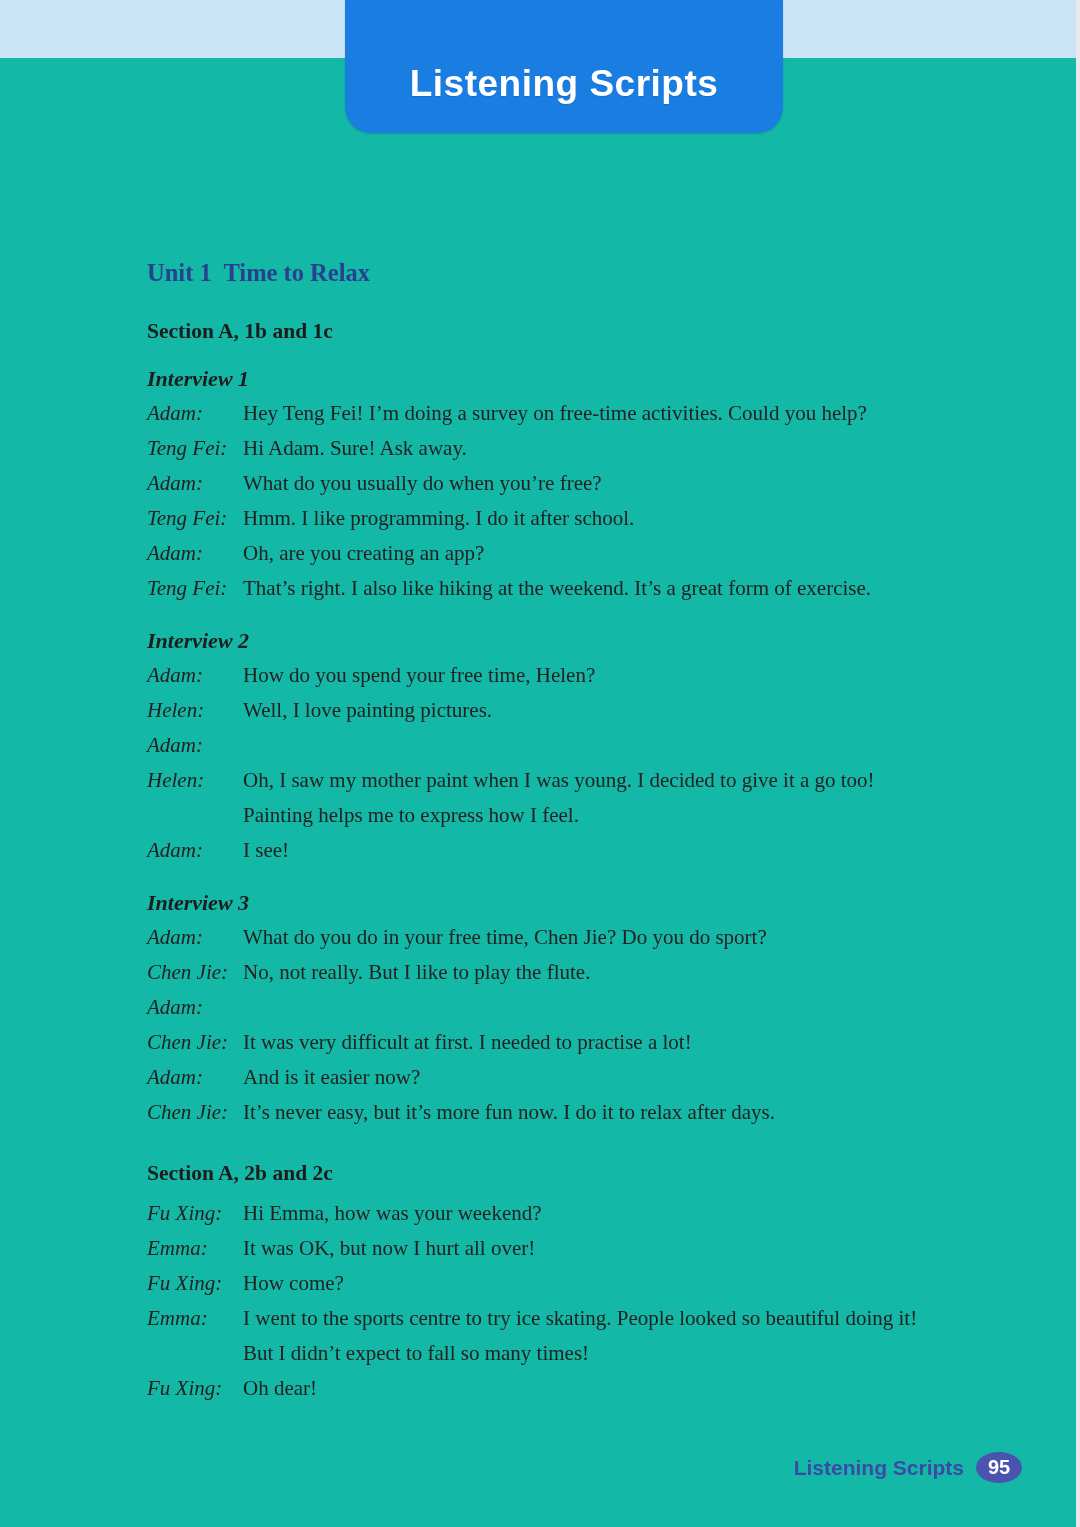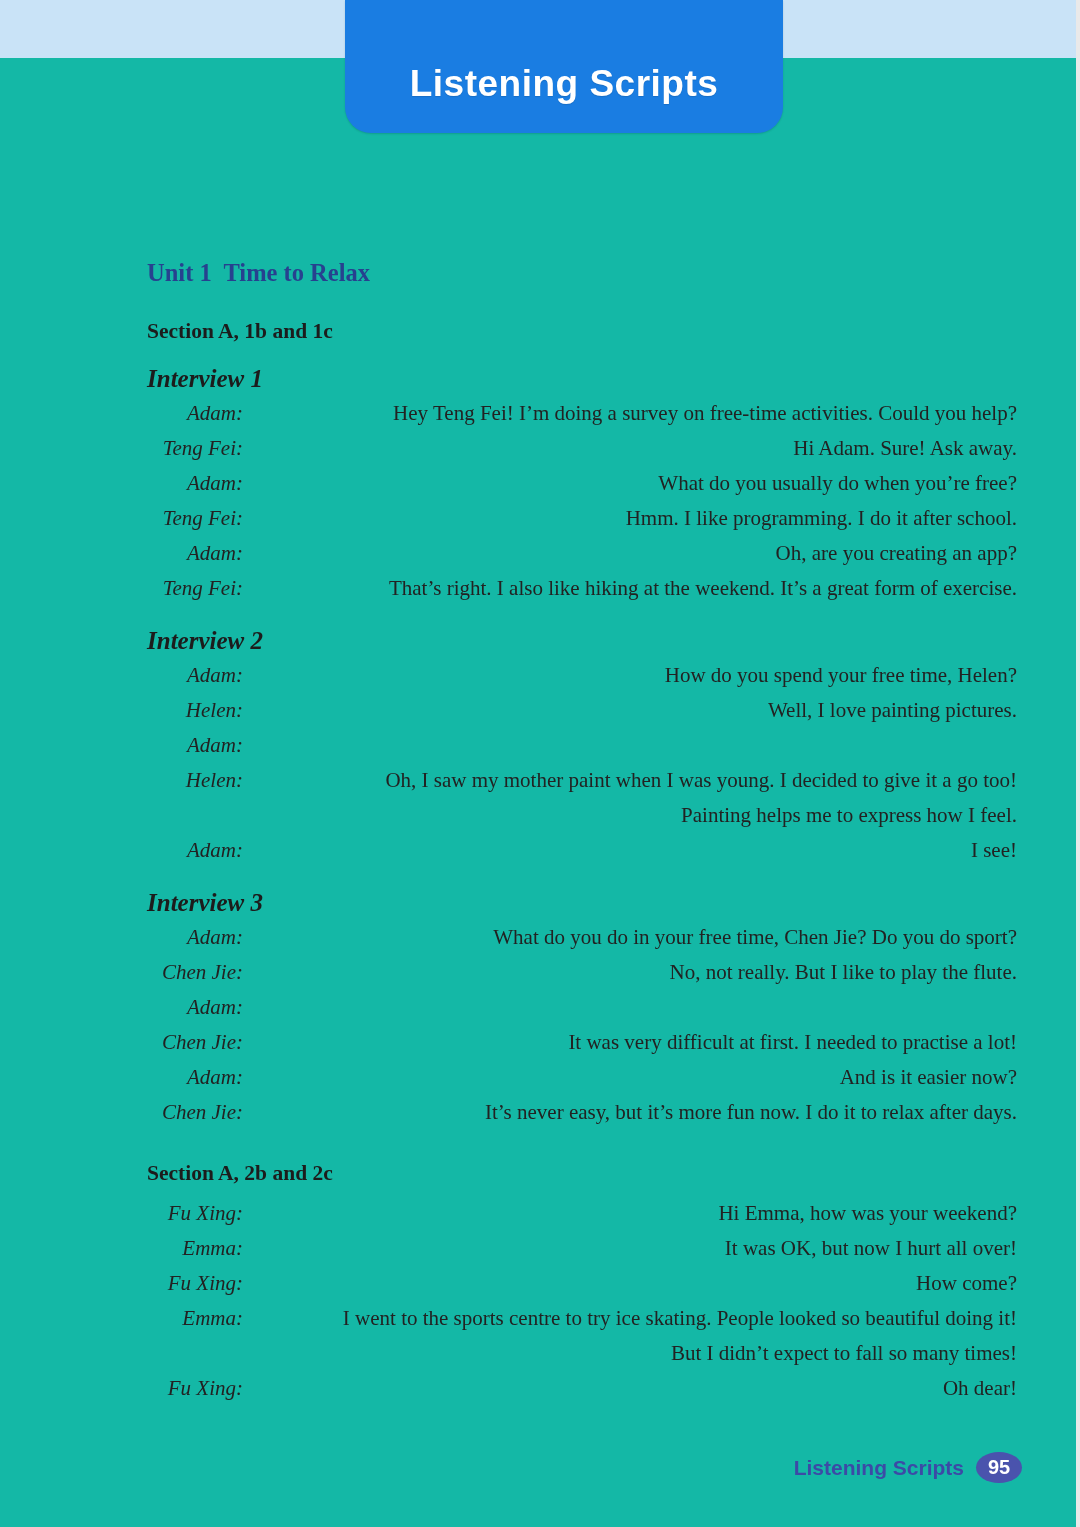--- a/index.html
+++ b/index.html
@@ -66,31 +66,30 @@
     white-space: pre-wrap;
   }
   .section-heading {
     font-size: 21.5px;
     font-weight: 600;
     line-height: 26px;
     margin: 30px 0 10px 0;
     color: #1c1c1c;
   }
   .interview-heading {
-    font-size: 25px;
+    font-size: 22px;
     font-weight: bold;
     font-style: italic;
     line-height: 26px;
     margin: 22px 0 4px 0;
     color: #1c1c1c;
   }
   .dialogue-row {
     display: flex;
     line-height: 35px;
-    text-align: right;
   }
   .speaker {
     flex: 0 0 96px;
     font-style: italic;
   }
   .dtext {
     flex: 1;
     white-space: pre-line;
   }
   .footer {

